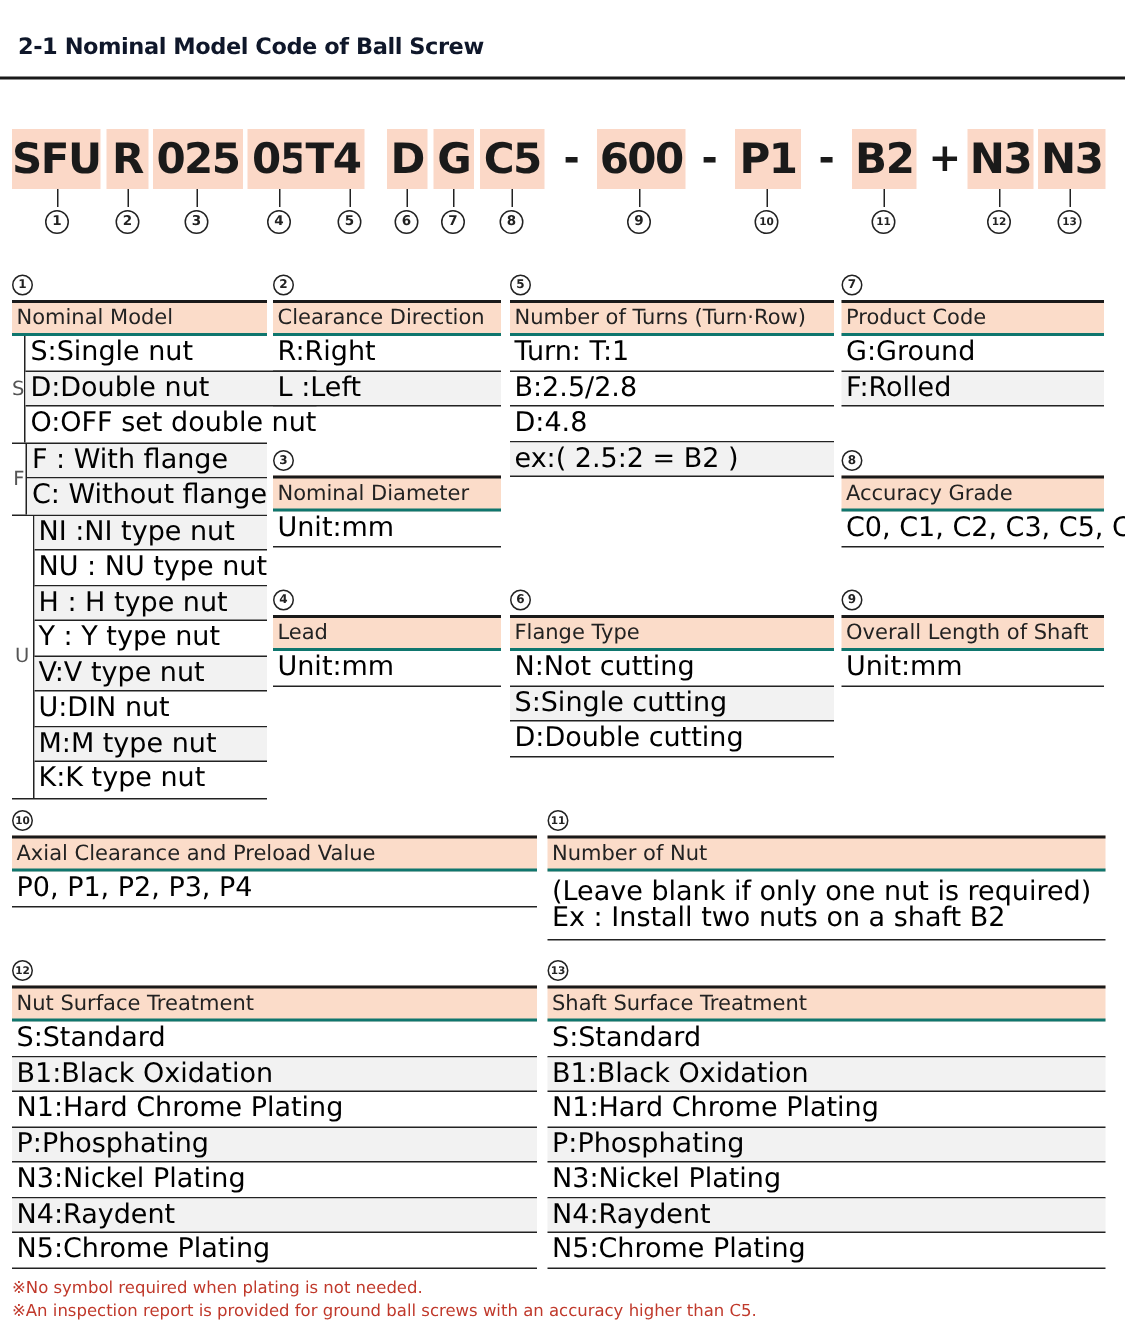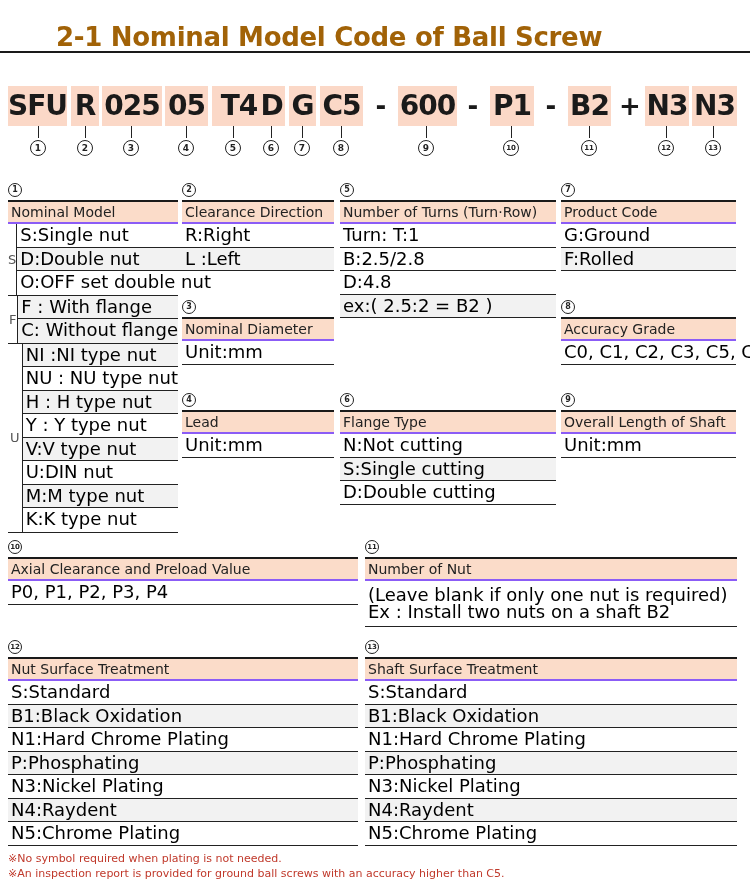--- a/index.html
+++ b/index.html
@@ -1,27 +1,27 @@
 <!DOCTYPE html>
 <html><head>
 <meta charset="utf-8">
 <style>
   * { box-sizing: border-box; margin: 0; padding: 0; }
   body { width: 750px; height: 894px; background: #ffffff; font-family: "DejaVu Sans", sans-serif; color: #555; position: relative; overflow: hidden; }
-  .title { position: absolute; left: 12px; top: 22px; font-size: 26px; font-weight: bold; color: #a16207; letter-spacing: -0.3px; font-family: "DejaVu Sans", sans-serif; margin-left: 44px; }
+  .title { position: absolute; left: 12px; top: 22px; font-size: 15px; font-weight: bold; color: #0f172a; letter-spacing: -0.3px; font-family: "DejaVu Sans", sans-serif; }
   .title-rule { position: absolute; left: 0; top: 51px; width: 750px; height: 2px; background: #1a1a1a; }
   .code-box { position: absolute; top: 86px; height: 40px; background: #fbd8c7; color: #1a1a1a; font-weight: bold; font-size: 28px; line-height: 40px; text-align: center; font-family: "DejaVu Sans", sans-serif; letter-spacing: -1px; }
   .code-sep { position: absolute; top: 86px; height: 40px; line-height: 40px; font-size: 26px; font-weight: bold; color: #1a1a1a; text-align: center; width: 16px; }
   .code-tick { position: absolute; top: 126px; width: 1px; height: 12px; background: #222; }
   .code-num { position: absolute; top: 140px; width: 16px; height: 16px; border: 1px solid #222; border-radius: 50%; font-size: 9px; line-height: 14px; text-align: center; color: #222; font-weight: bold; }
 
   .sec { position: absolute; }
   .sec-num { height: 20px; font-size: 12px; color: #222; display: flex; align-items: center; }
   .sec-num span { display: inline-block; width: 14px; height: 14px; border: 1px solid #222; border-radius: 50%; font-size: 8px; line-height: 12px; text-align: center; font-weight: bold; }
-  .sec-head { height: 24px; background: #fbdcc9; border-top: 2px solid #1a1a1a; border-bottom: 2px solid #8b5cf6; font-size: 14px; color: #222; line-height: 20px; padding-left: 3px; }
+  .sec-head { height: 24px; background: #fbdcc9; border-top: 2px solid #1a1a1a; border-bottom: 2px solid #0f766e; font-size: 14px; color: #222; line-height: 20px; padding-left: 3px; }
   .row { height: 23.5px; border-bottom: 1px solid #222; font-size: 18px; line-height: 22px; padding-left: 3px; color: #000000; white-space: nowrap; }
   .row.alt { background: #f2f2f2; }
   .row.tall { height: 46px; line-height: 17px; padding-top: 5px; }
   .grp { display: flex; border-bottom: 1px solid #222; }
   .grp-label { width: 30px; border-right: 1px solid #222; display: flex; align-items: center; justify-content: center; font-size: 13px; color: #555; }
   .grp-rows { flex: 1; }
   .grp-rows .row:last-child { border-bottom: none; }
 
   .note { position: absolute; left: 8px; font-size: 11px; color: #c0392b; }
 </style>
@@ -29,21 +29,21 @@
 <body>
 
 <div class="title">2-1 Nominal Model Code of Ball Screw</div>
 <div class="title-rule"></div>
 
 <div>
   <div class="code-box" style="left:8px;width:59px">SFU</div>
   <div class="code-box" style="left:71px;width:28px">R</div>
   <div class="code-box" style="left:102px;width:60px">025</div>
   <div class="code-box" style="left:165px;width:43px">05</div>
-  <div class="code-box" style="left:212px;width:54px">T4</div>
+  <div class="code-box" style="left:201px;width:42px">T4</div>
   <div class="code-box" style="left:258px;width:27px">D</div>
   <div class="code-box" style="left:289px;width:27px">G</div>
   <div class="code-box" style="left:320px;width:43px">C5</div>
   <div class="code-sep" style="left:373px">-</div>
   <div class="code-box" style="left:398px;width:59px">600</div>
   <div class="code-sep" style="left:465px">-</div>
   <div class="code-box" style="left:490px;width:44px">P1</div>
   <div class="code-sep" style="left:543px">-</div>
   <div class="code-box" style="left:568px;width:43px">B2</div>
   <div class="code-sep" style="left:619px">+</div>

